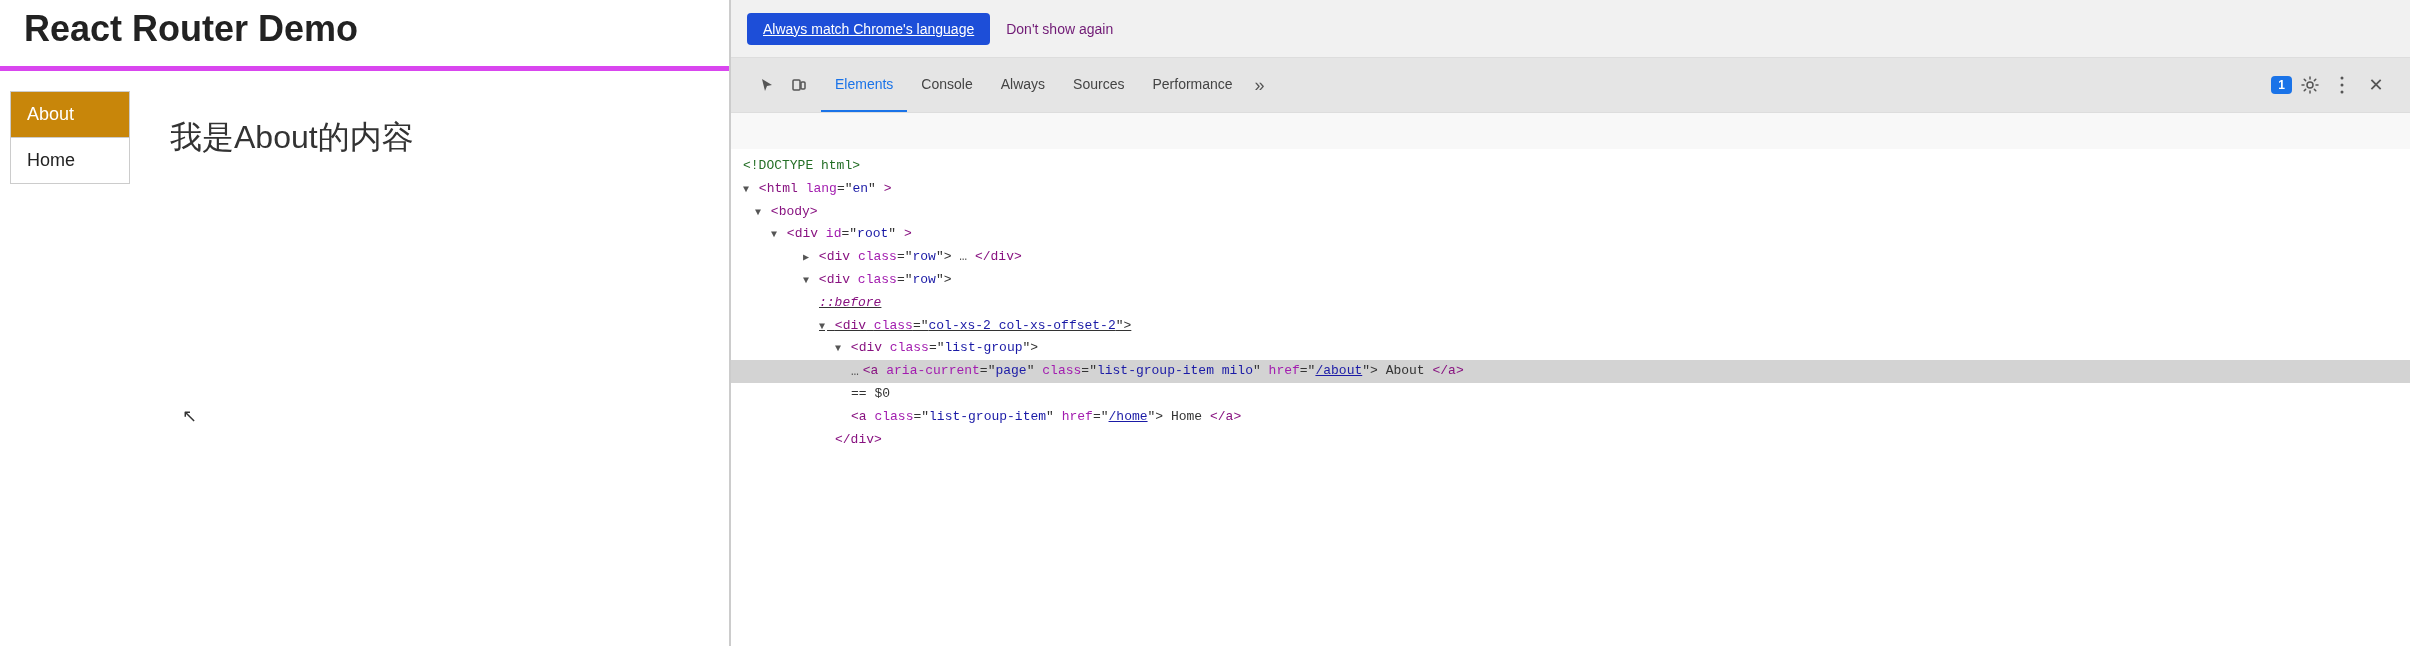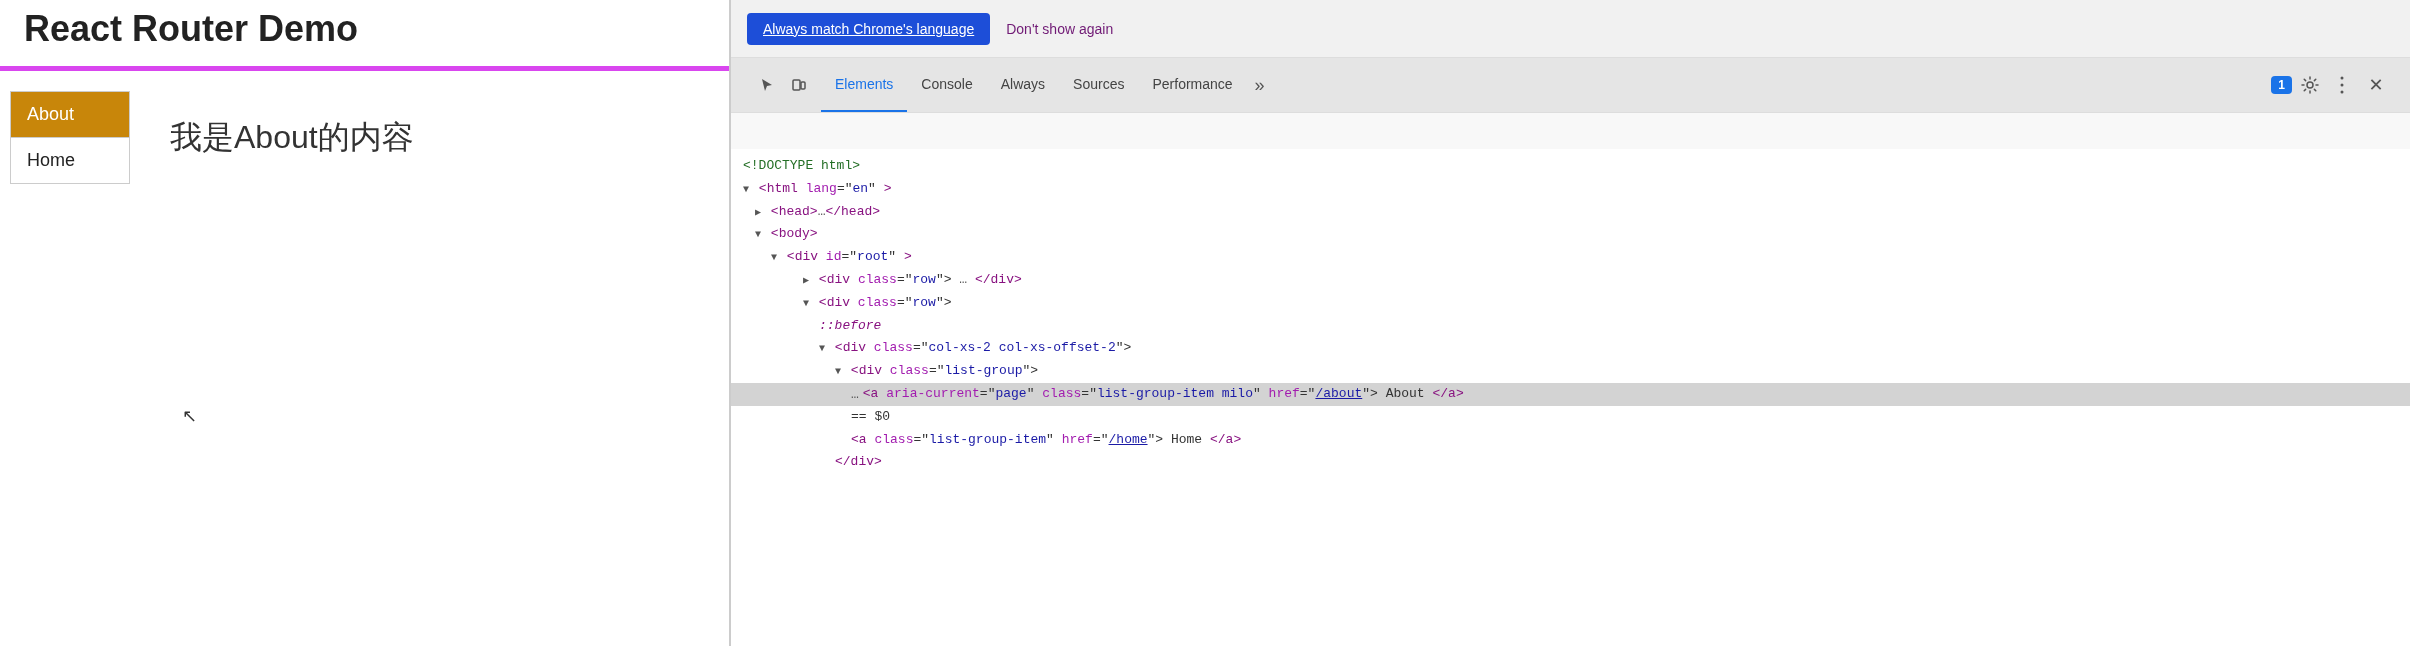--- a/index.html
+++ b/index.html
@@ -228,21 +228,21 @@
     }
 
     .dom-line.highlighted {
       background: #d3d3d3;
     }
 
     .indent-1 { padding-left: 24px; }
     .indent-2 { padding-left: 40px; }
     .indent-3 { padding-left: 56px; }
     .indent-4 { padding-left: 72px; }
-    .indent-5 { padding-left: 88px; }
+    .indent-5 { padding-left: 88px; text-decoration: underline; }
     .indent-6 { padding-left: 104px; }
     .indent-7 { padding-left: 120px; }
 
     .tag { color: #881280; }
     .attr-name { color: #a21caf; }
     .attr-value { color: #1a1aa6; }
     .attr-value-link { color: #1a1aa6; text-decoration: underline; cursor: pointer; }
     .comment { color: #236e25; }
     .triangle { color: #555; cursor: pointer; font-size: 10px; margin-right: 2px; }
     .dots-text { color: #555; }
@@ -347,24 +347,20 @@
     </div>
 
     <div class="dom-line indent-0">
       <span class="triangle">▼</span>
       <span class="tag">&lt;html</span>
       <span> </span>
       <span class="attr-name">lang</span><span>="</span><span class="attr-value">en</span><span>"</span>
       <span class="tag">&gt;</span>
     </div>
 
-    <div class="dom-line indent-1">
-      <span class="triangle">▶</span>
-      <span class="tag">&lt;head&gt;</span><span class="dots-text">…</span><span class="tag">&lt;/head&gt;</span>
-    </div>
 
     <div class="dom-line indent-1">
       <span class="triangle">▼</span>
       <span class="tag">&lt;body&gt;</span>
     </div>
 
     <div class="dom-line indent-2">
       <span class="triangle">▼</span>
       <span class="tag">&lt;div</span>
       <span> </span>

